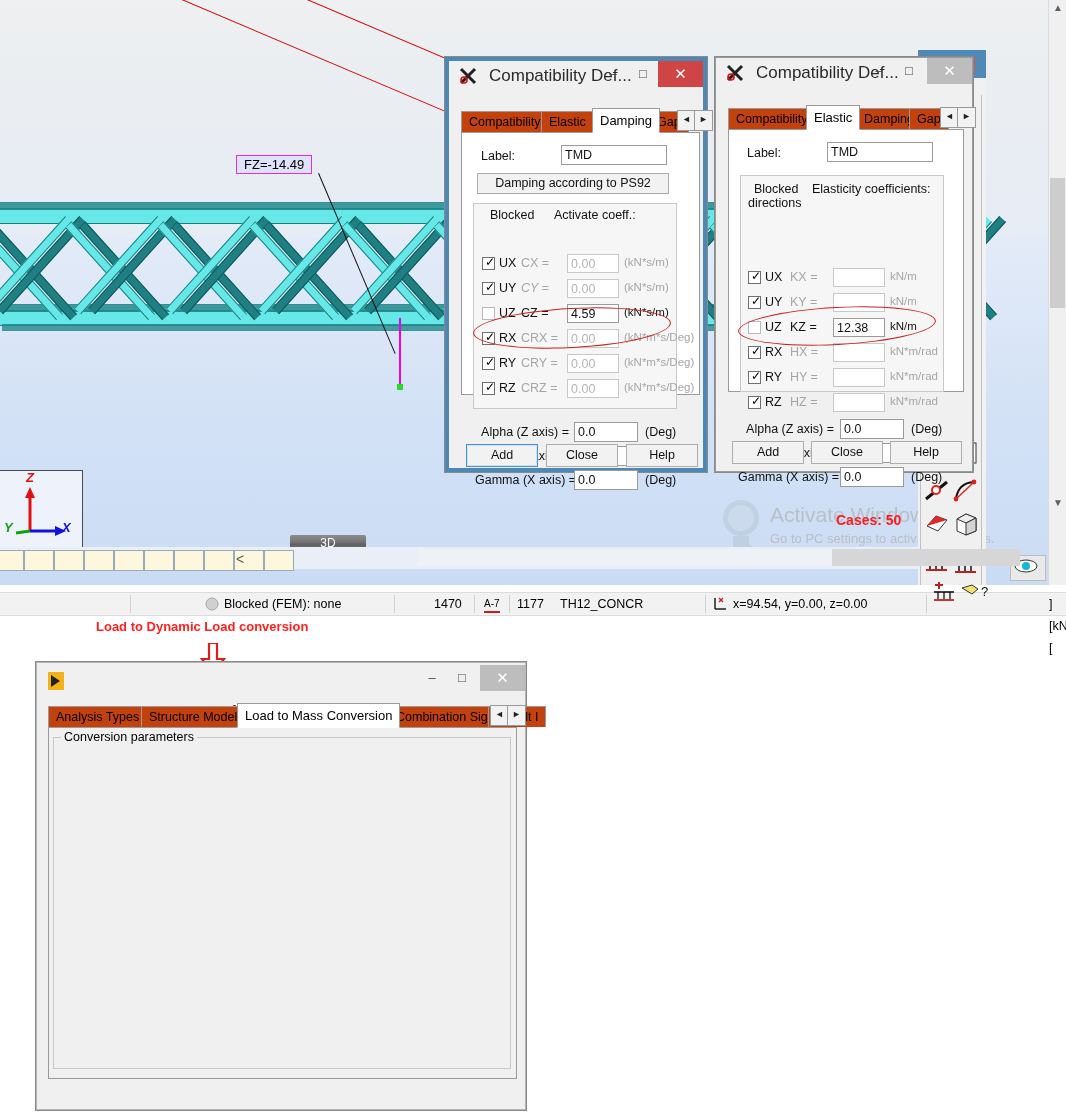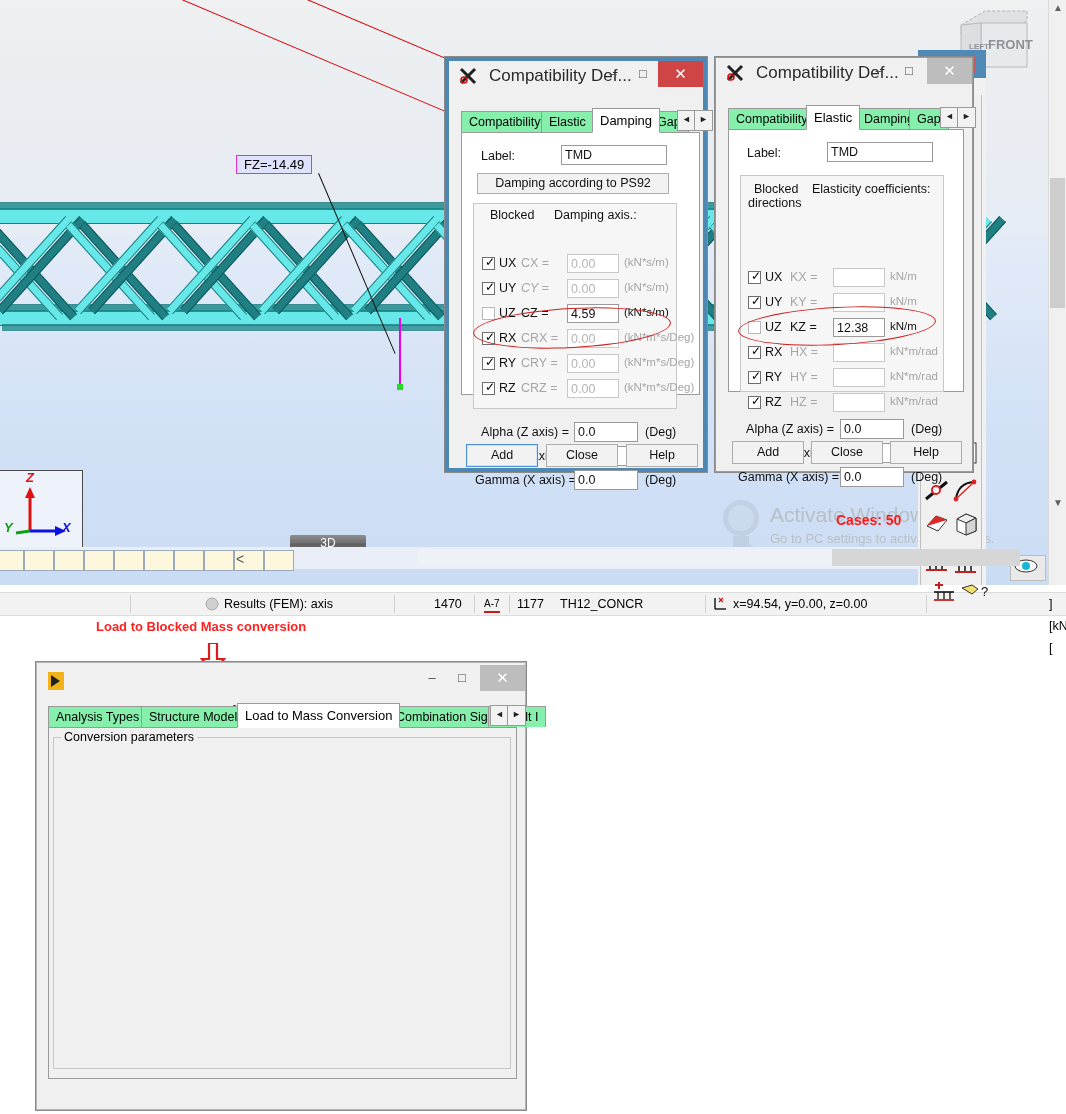--- a/index.html
+++ b/index.html
@@ -68,21 +68,21 @@
   .dlg{position:absolute;background:#f0f0f0;box-shadow:0 0 0 1px #8a8a8a;}
   .dlg .titlebar{position:relative;height:31px;background:#f0f0f0;}
   .dlg .title{position:absolute;left:40px;top:5px;font-size:17px;color:#2a2a2a;white-space:nowrap;}
   .dlg .title.center{left:0;width:100%;text-align:center;margin-top:32px;}
   .wbtn{position:absolute;top:0;width:30px;height:26px;text-align:center;line-height:26px;color:#4c4c4c;font-size:13px;}
   .wbtn.close{width:45px;color:#fff;background:#cf4545;font-size:15px;}
   .wbtn.close.grey{background:#bdbdbd;color:#fff;}
   
   .tabs{position:relative;height:24px;}
   .tab{position:absolute;top:3px;height:21px;line-height:20px;padding:0 7px;
-    background:#86efac;border:1px solid #9a9a9a;border-bottom:none;font-size:12.5px;
+    background:#c2410c;border:1px solid #9a9a9a;border-bottom:none;font-size:12.5px;
     box-sizing:border-box;white-space:nowrap;}
   .tab.active{top:0;height:25px;line-height:23px;background:#fff;border-bottom:1px solid #fff;z-index:3;font-size:13px;}
   .tabspin{position:absolute;top:2px;width:17px;height:19px;border:1px solid #9a9a9a;
     background:#f2f2f2;text-align:center;line-height:17px;font-size:9px;color:#222;}
   .tabbody{position:absolute;border:1px solid #9a9a9a;background:#f0f0f0;}
   
   .lbl{position:absolute;font-size:12.5px;color:#111;white-space:nowrap;}
   .lbl.grey{color:#a6a6a6;}
   .txt{position:absolute;box-sizing:border-box;border:1px solid #9a9a9a;background:#fff;
     font-size:12.5px;font-family:"Liberation Sans",sans-serif;padding:1px 3px;color:#111;}
@@ -189,29 +189,20 @@
       <circle cx="28" cy="20" r="13" fill="#c8ced4"></circle>
     <rect x="20" y="38" width="16" height="30" fill="#9aa1a8"></rect>
     <rect x="33" y="44" width="22" height="8" fill="#9aa1a8" transform="rotate(33 33 44)"></rect>
   </svg>
   <div id="watermark">
     <div>Activate Windows</div>
     <div class="sub">Go to PC settings to activate Windows.</div>
   </div>
   <div id="cases">Cases: 50</div>
 
-  <div id="viewcube">
-    <svg width="78" height="72" viewBox="0 0 78 72">
-      <polygon points="6,20 30,6 72,6 72,16 48,30 6,30" fill="#dfe2e4" stroke="#b0b4b8" stroke-dasharray="3,2"></polygon>
-      <rect x="26" y="18" width="46" height="44" fill="#e7eaec" stroke="#b6babd"></rect>
-      <polygon points="6,20 26,18 26,62 6,58" fill="#dcdfe1" stroke="#b6babd"></polygon>
-      <text x="14" y="44" font-size="8" font-family="Liberation Sans" fill="#8d9196" font-weight="bold">LEFT</text>
-      <text x="33" y="44" font-size="13" font-family="Liberation Sans" fill="#8d9196" font-weight="bold">FRONT</text>
-    </svg>
-  </div>
 
   <div class="bluestrip" style="left:918px;top:50px;width:6px;height:535px;"></div>
   <div class="bluestrip" style="left:979px;top:50px;width:7px;height:535px;"></div>
   <div class="bluestrip" style="left:918px;top:50px;width:68px;height:28px;"></div>
   <div style="position:absolute;left:918px;top:78px;width:68px;height:507px;background:#f1f1f1;"></div>
   <div style="position:absolute;left:955px;top:56px;width:20px;height:18px;background:#c05b5b;color:#fff;font-size:10px;text-align:center;line-height:18px;">x</div>
   <div class="lbl" style="left:922px;top:58px;font-size:14px;color:#fff;">e ...</div>
 
   <div id="righttools">
     <svg class="tbtn" style="left:16px;top:10px;" viewBox="0 0 27 27">
@@ -336,21 +327,21 @@
   <div class="arrow" style="top:0;">▲</div>
   <div class="thumb"></div>
   <div class="arrow" style="top:495px;">▼</div>
 </div>
 
 <div id="statusbar">
   <span class="sep" style="left:130px;"></span>
   <svg style="position:absolute;left:205px;top:4px;" width="14" height="14" viewBox="0 0 14 14">
       <circle cx="7" cy="7" r="6" fill="#d0d0d0" stroke="#a8a8a8"></circle>
     </svg>
-  <span class="cell" style="left:224px;">Results (FEM): axis</span>
+  <span class="cell" style="left:224px;">Blocked (FEM): none</span>
   <span class="sep" style="left:394px;"></span>
   <span class="cell" style="left:434px;">1470</span>
   <span class="sep" style="left:474px;"></span>
   <span class="cell" style="left:484px;font-size:10px;border-bottom:2px solid #c02020;height:15px;line-height:15px;top:3px;">A-7</span>
   <span class="sep" style="left:509px;"></span>
   <span class="cell" style="left:517px;">1177</span>
   <span class="cell" style="left:560px;">TH12_CONCR</span>
   <span class="sep" style="left:705px;"></span>
   <svg style="position:absolute;left:712px;top:4px;" width="16" height="14" viewBox="0 0 16 14">
     <line x1="3" y1="1" x2="3" y2="12" stroke="#111" stroke-width="1.4"></line>
@@ -369,21 +360,21 @@
         <line x1="4" y1="12" x2="4" y2="19"></line>
         <line x1="10" y1="12" x2="10" y2="19"></line>
         <line x1="16" y1="12" x2="16" y2="19"></line>
       </g>
     <line x1="0" y1="20" x2="20" y2="20" stroke="#c02020" stroke-width="1.8"></line>
     <polygon points="28,8 38,5 44,9 38,14" fill="#f2e070" stroke="#333"></polygon>
     <text x="47" y="16" font-size="13" font-family="Liberation Sans" fill="#111">?</text>
   </svg>
 </div>
 
-<div id="annot">Load to Blocked Mass conversion</div>
+<div id="annot">Load to Dynamic Load conversion</div>
 <svg id="annotarrow" viewBox="0 0 26 32">
   <polygon points="9,0 17,0 17,16 24,16 13,31 2,16 9,16" fill="#fff" stroke="#e01b1b" stroke-width="2.2"></polygon>
 </svg>
 
 <div class="dlg" id="dlg-damping" style="left:445px;top:57px;width:262px;height:415px;border:4px solid #4d88b5;box-sizing:border-box;">
   <div class="titlebar">
     <svg style="position:absolute;left:10px;top:6px;" width="18" height="18" viewBox="0 0 18 18">
       <line x1="2" y1="2" x2="16" y2="16" stroke="#222" stroke-width="3"></line>
         <line x1="16" y1="2" x2="2" y2="16" stroke="#222" stroke-width="3"></line>
       <circle cx="5" cy="13" r="3" fill="none" stroke="#d01010" stroke-width="1.6"></circle>
@@ -403,21 +394,21 @@
     <div class="tabspin" style="left:233px;">►</div>
   </div>
   <div class="tabbody" style="left:12px;top:71px;width:237px;height:261px;background:#fff;"></div>
 
   <div class="lbl" style="left:32px;top:88px;">Label:</div>
   <input class="txt" style="left: 112px; top: 84px; width: 106px; height: 20px;" value="TMD">
   <div class="btn" style="left:28px;top:112px;width:192px;height:21px;line-height:19px;">Damping according to PS92</div>
 
   <div class="group" style="left:24px;top:142px;width:202px;height:204px;background:#f6f6f6;"></div>
   <div class="lbl" style="left:41px;top:147px;">Blocked</div>
-  <div class="lbl" style="left:105px;top:147px;">Damping axis.:</div>
+  <div class="lbl" style="left:105px;top:147px;">Activate coeff.:</div>
   <div id="damping-rows">
       <div class="cbox" style="left:33px;top:196px;">
         <span class="tick">✓</span>
       </div>
       <div class="lbl" style="left:50px;top:195px;">UX</div>
       <div class="lbl grey" style="left:72px;top:195px;">CX =</div>
       <input class="txt dis" value="0.00" style="left: 118px; top: 193px; width: 52px; height: 19px;">
       <div class="lbl grey" style="left:175px;top:195px;font-size:11.5px;">(kN*s/m)</div>
       <div class="cbox" style="left:33px;top:221px;">
         <span class="tick">✓</span>

